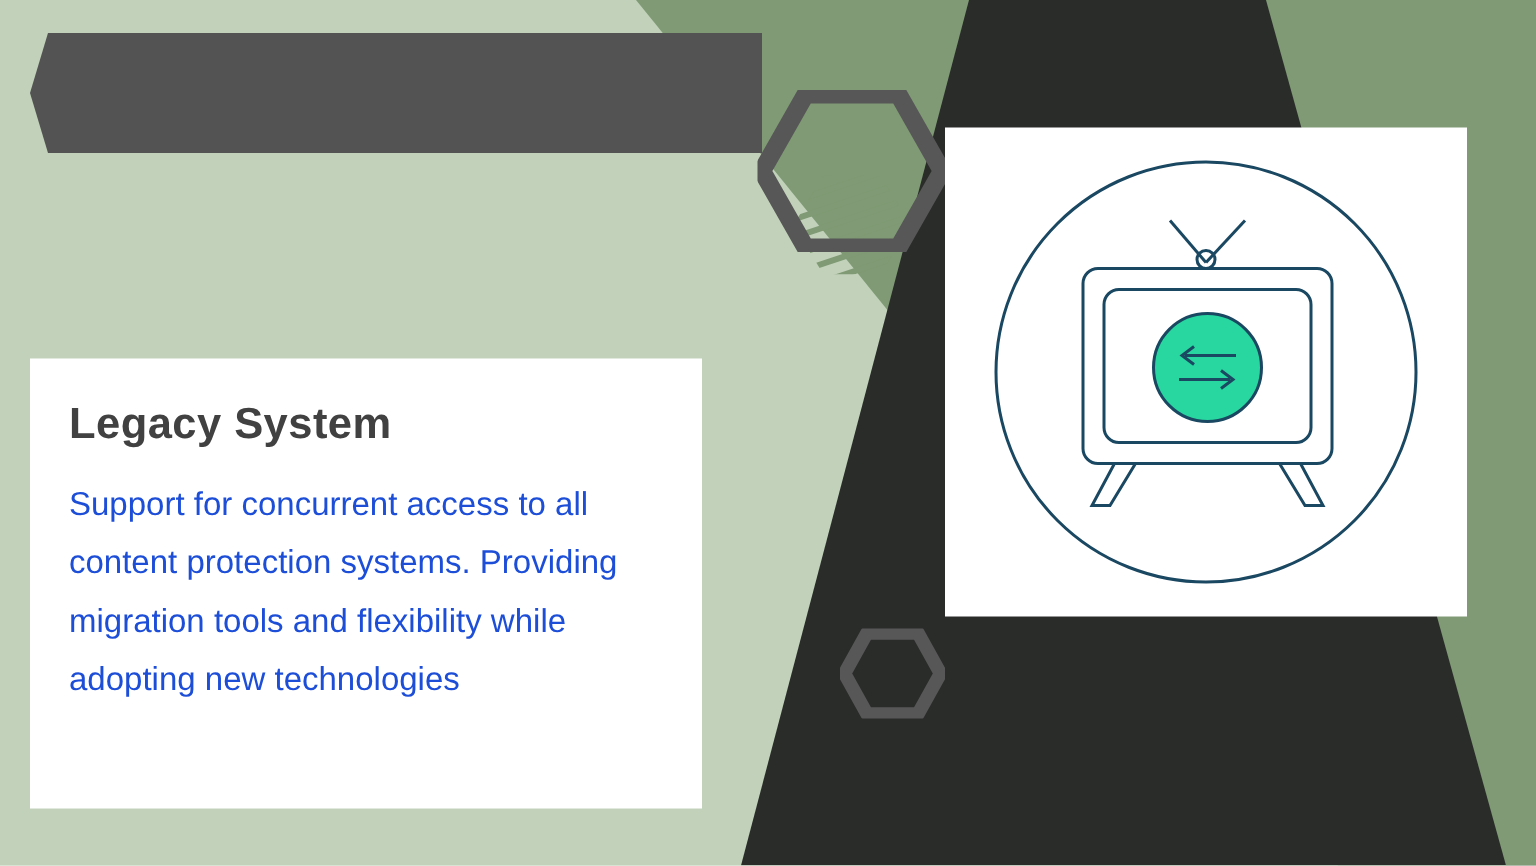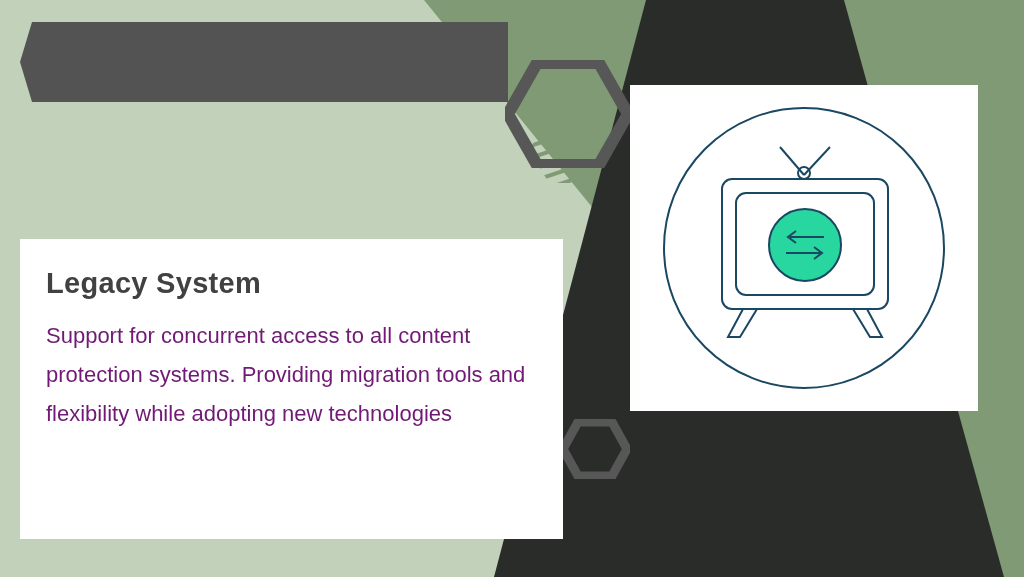--- a/index.html
+++ b/index.html
@@ -11,36 +11,36 @@
     .header-bar {
       position: absolute;
       top: 22px; left: 20px;
       width: 488px; height: 80px;
       background: #535353;
       clip-path: polygon(12px 0, 100% 0, 100% 100%, 12px 100%, 0 50%);
     }
     .card {
       position: absolute;
       top: 239px; left: 20px;
-      width: 543px; height: 300px;
+      width: 448px; height: 300px;
       background: #ffffff;
       padding: 28px 26px;
     }
     .card-title {
       font-family: 'Arial Narrow', Arial, sans-serif;
       font-weight: 700;
       font-size: 29px;
       color: #414141;
       letter-spacing: 0.3px;
       margin-bottom: 16px;
     }
     .card-body {
       font-size: 22px;
       line-height: 1.78;
-      color: #701a75;
+      color: #1d4ed8;
     }
     .icon-box {
       position: absolute;
       top: 85px; left: 630px;
       width: 348px; height: 326px;
       background: #ffffff;
     }
     .icon-box svg { display: block; }
     .hex { position: absolute; }
     .hex svg { display: block; }

